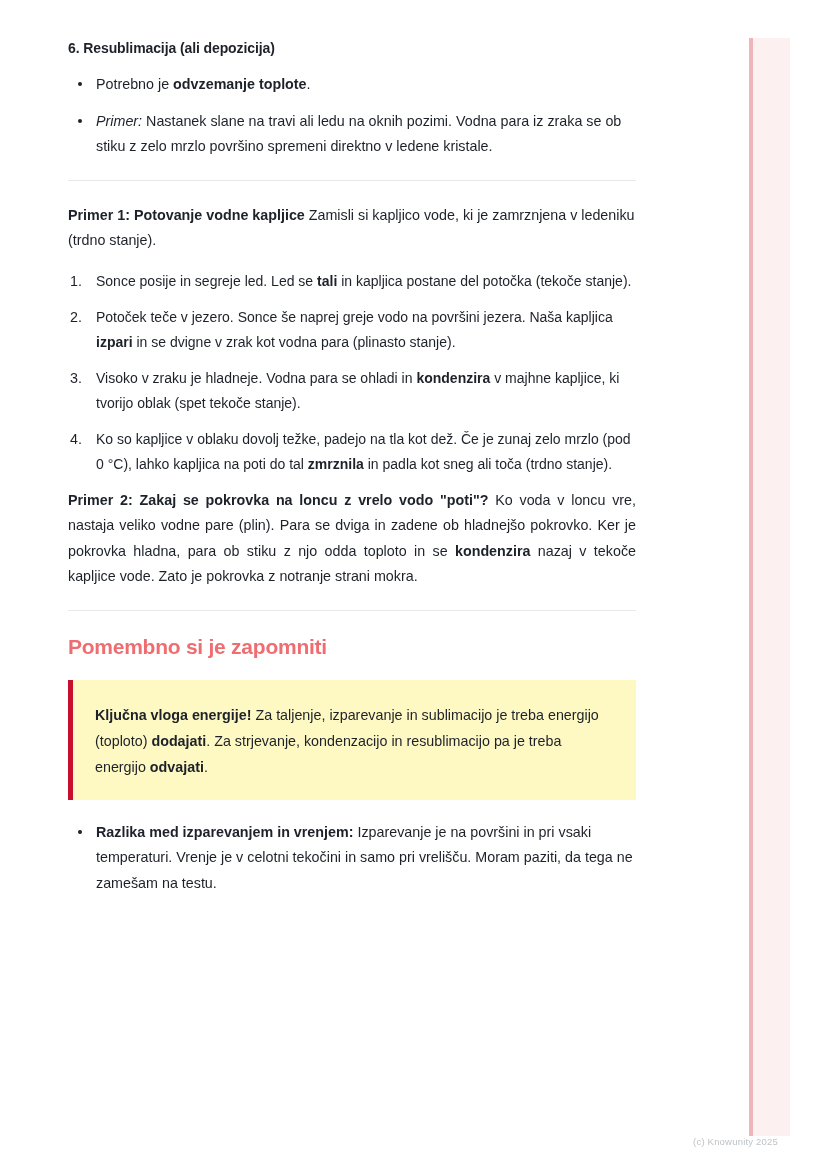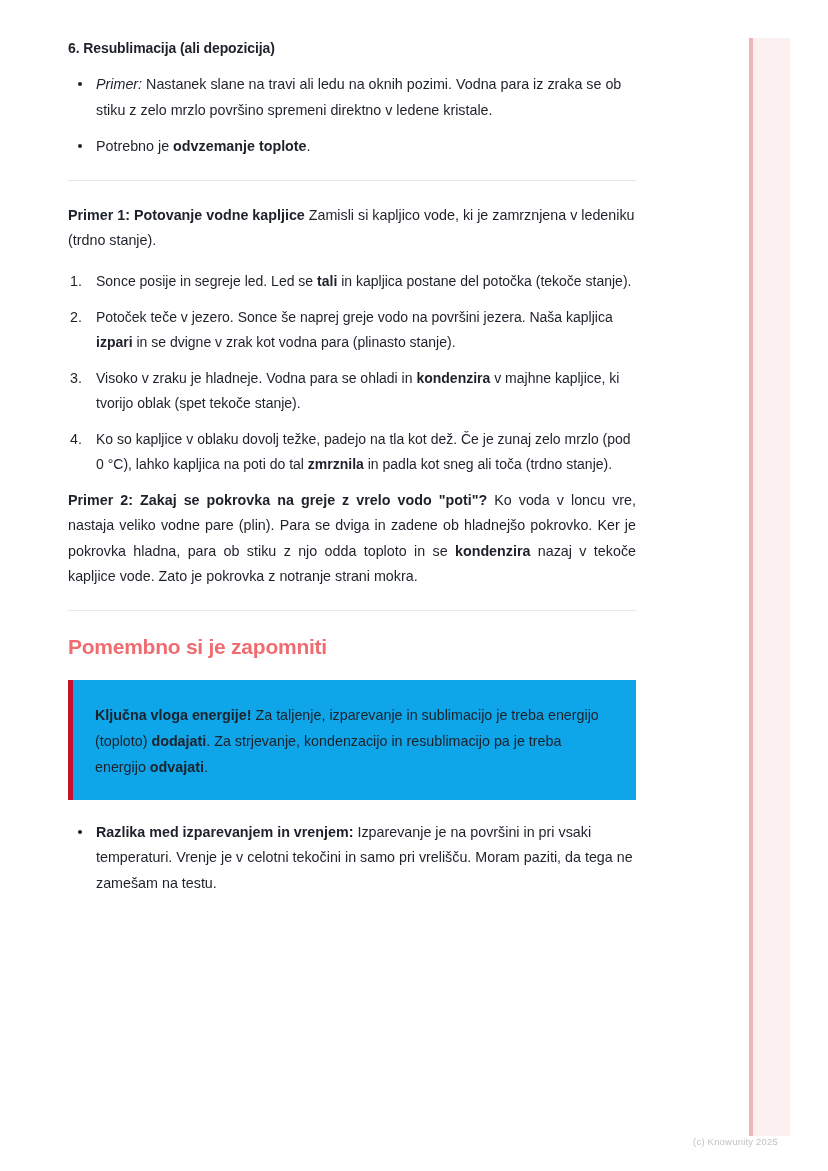--- a/index.html
+++ b/index.html
@@ -134,21 +134,21 @@
     position: absolute;
     left: 2px;
     top: 0;
     font-size: 14.3px;
     line-height: 1.78;
     color: #1d2129;
   }
 
   
   .callout {
-    background: #0ea5e9;
+    background: #fef9c3;
     border-left: 5px solid #c8102e;
     padding: 22px 26px 20px 22px;
     margin: 0 0 20px 0;
     box-sizing: border-box;
   }
   .callout p {
     margin: 0;
     font-size: 14.3px;
     line-height: 1.82;
     color: #1d2129;
@@ -177,24 +177,24 @@
 <div class="side-band"></div>
 <div class="side-band-rule"></div>
 
 <div class="page">
   <div class="content">
 
     <h3 class="sec-title">6. Resublimacija (ali depozicija)</h3>
 
     <ul class="bullets">
       <li>
+        <span>Potrebno je </span><strong>odvzemanje toplote</strong><span>.</span>
+      </li>
+      <li>
         <em>Primer:</em><span> Nastanek slane na travi ali ledu na oknih pozimi. Vodna para iz zraka se ob stiku z zelo mrzlo površino spremeni direktno v ledene kristale.</span>
-      </li>
-      <li>
-        <span>Potrebno je </span><strong>odvzemanje toplote</strong><span>.</span>
       </li>
     </ul>
 
     <hr class="rule">
 
 
     <p class="para">
       <strong>Primer 1: Potovanje vodne kapljice</strong><span> Zamisli si kapljico vode, ki je zamrznjena v ledeniku (trdno stanje).</span>
     </p>
 
@@ -207,21 +207,21 @@
       </li>
       <li>
         <span>Visoko v zraku je hladneje. Vodna para se ohladi in </span><strong>kondenzira</strong><span> v majhne kapljice, ki tvorijo oblak (spet tekoče stanje).</span>
       </li>
       <li>
         <span>Ko so kapljice v oblaku dovolj težke, padejo na tla kot dež. Če je zunaj zelo mrzlo (pod 0 °C), lahko kapljica na poti do tal </span><strong>zmrznila</strong><span> in padla kot sneg ali toča (trdno stanje).</span>
       </li>
     </ol>
 
     <p class="para justify">
-      <strong>Primer 2: Zakaj se pokrovka na greje z vrelo vodo "poti"?</strong><span> Ko voda v loncu vre, nastaja veliko vodne pare (plin). Para se dviga in zadene ob hladnejšo pokrovko. Ker je pokrovka hladna, para ob stiku z njo odda toploto in se </span><strong>kondenzira</strong><span> nazaj v tekoče kapljice vode. Zato je pokrovka z notranje strani mokra.</span>
+      <strong>Primer 2: Zakaj se pokrovka na loncu z vrelo vodo "poti"?</strong><span> Ko voda v loncu vre, nastaja veliko vodne pare (plin). Para se dviga in zadene ob hladnejšo pokrovko. Ker je pokrovka hladna, para ob stiku z njo odda toploto in se </span><strong>kondenzira</strong><span> nazaj v tekoče kapljice vode. Zato je pokrovka z notranje strani mokra.</span>
     </p>
 
     <hr class="rule">
 
     <h2 class="heading-accent">Pomembno si je zapomniti</h2>
 
     <div class="callout">
       <p>
         <strong>Ključna vloga energije!</strong><span> Za taljenje, izparevanje in sublimacijo je treba energijo (toploto) </span><strong>dodajati</strong><span>. Za strjevanje, kondenzacijo in resublimacijo pa je treba energijo </span><strong>odvajati</strong><span>.</span>
       </p>

